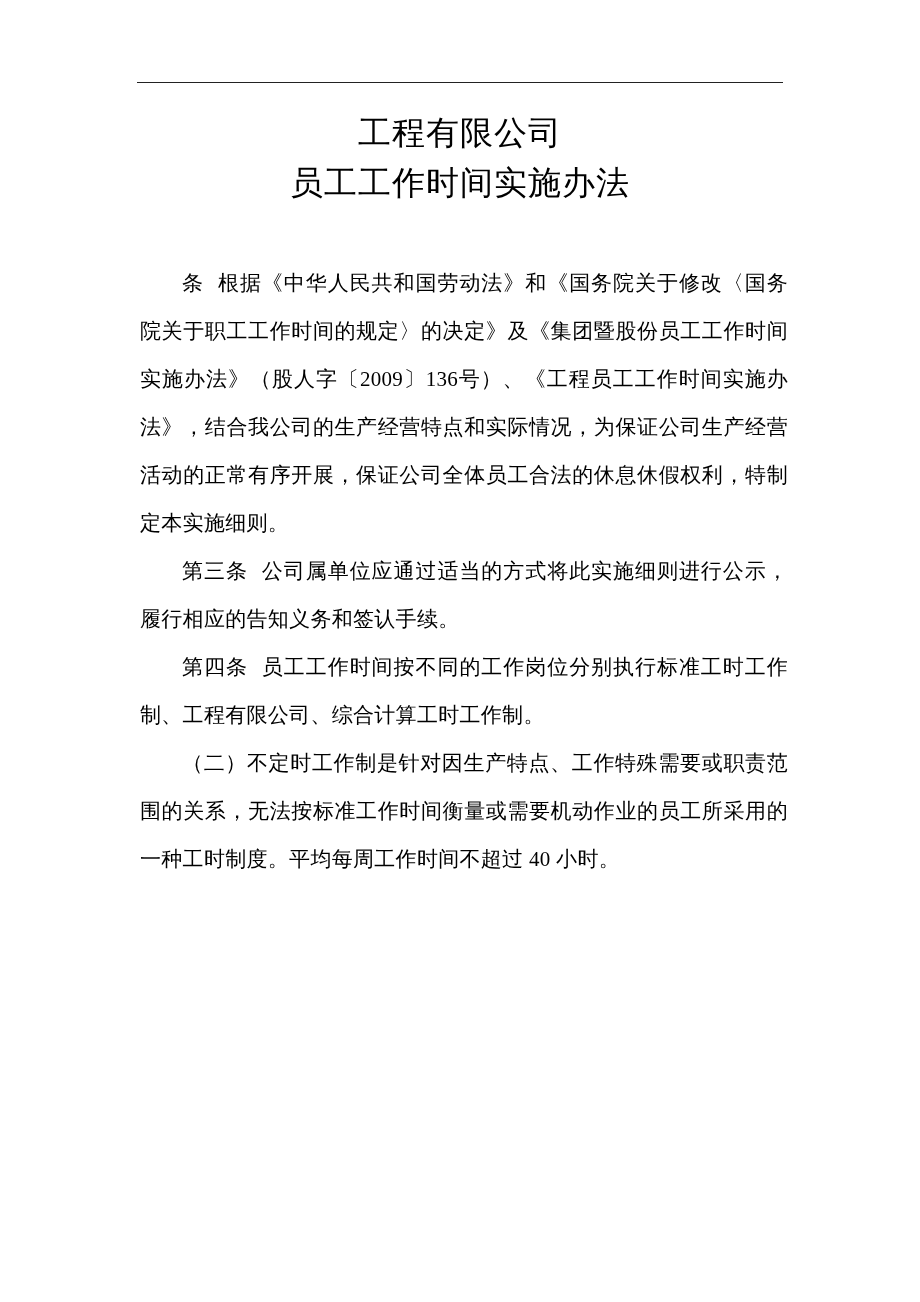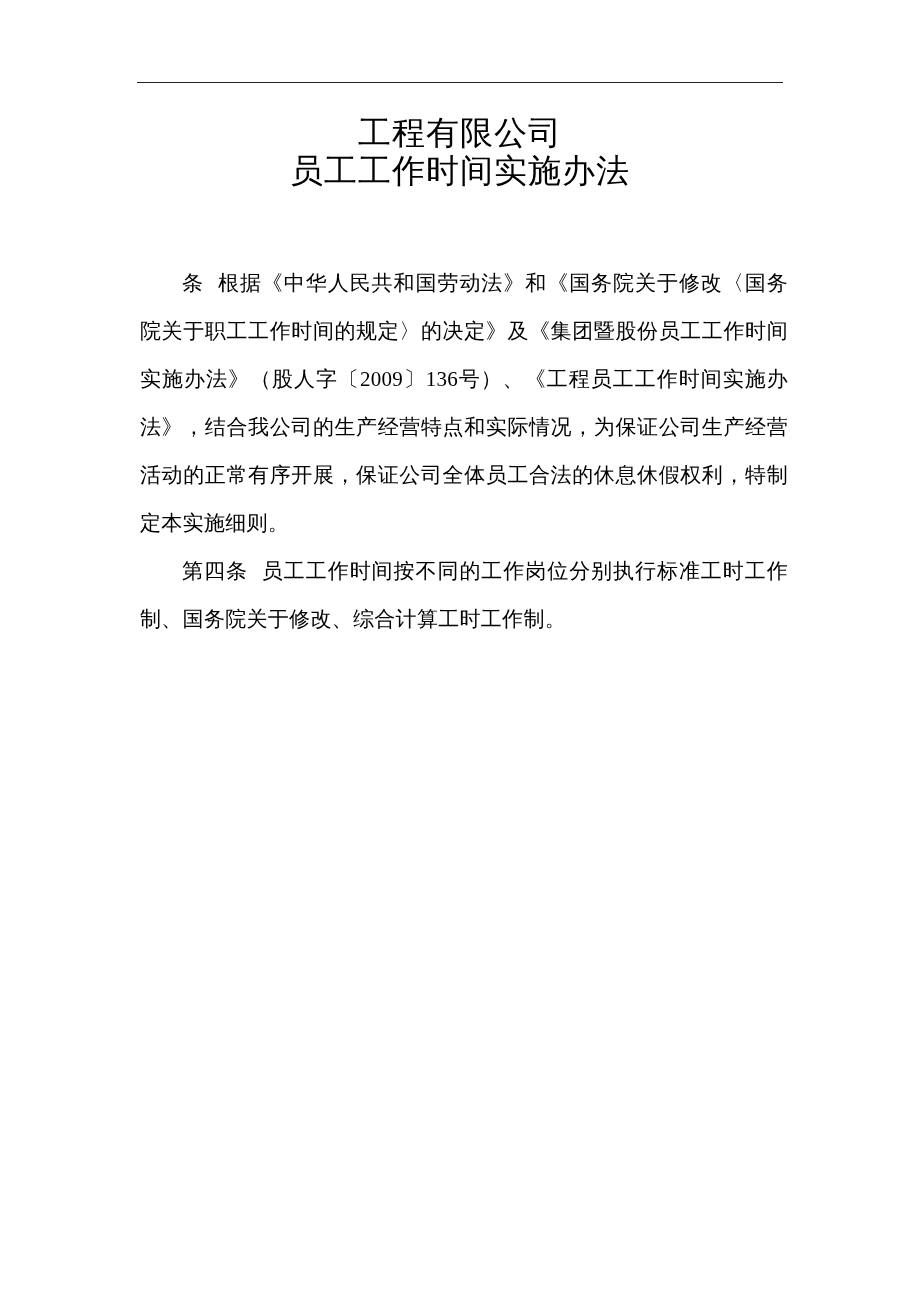--- a/index.html
+++ b/index.html
@@ -4,32 +4,34 @@
   <style>
     html, body { margin: 0; padding: 0; background: #ffffff; }
     body { width: 920px; height: 1302px; position: relative; overflow: hidden;
            font-family: "Liberation Serif", "DejaVu Serif", serif; color: #000; }
     .page { position: absolute; left: 0; top: 0; width: 776px; height: 1302px; background:#fff; }
     .rule { position: absolute; left: 137px; top: 82px; width: 646px; height: 0;
             border-top: 1.5px solid #222; }
     .title { position: absolute; left: 0; width: 920px; text-align: center;
              font-size: 33px; line-height: 50px; letter-spacing: 1px; }
     .t1 { top: 108px; }
-    .t2 { top: 146px; }
+    .t2 { top: 158px; }
     .body { position: absolute; left: 140px; top: 259px; width: 648px; }
     .para { margin: 0; font-size: 21px; line-height: 48px; text-indent: 42px;
             text-align: justify; text-justify: inter-character; letter-spacing: 0.3px; }
     .para .lbl { margin-right: 14px; }
   </style>
 </head>
 <body>
 
 <div class="page">
   <div class="rule"></div>
 
   <div class="title t1">工程有限公司</div>
   <div class="title t2">员工工作时间实施办法</div>
 
   <div class="body">
     <p class="para"><span class="lbl">条</span><span>根据《中华人民共和国劳动法》和《国务院关于修改〈国务院关于职工工作时间的规定〉的决定》及《集团暨股份员工工作时间实施办法》（股人字〔2009〕136号）、《工程员工工作时间实施办法》，结合我公司的生产经营特点和实际情况，为保证公司生产经营活动的正常有序开展，保证公司全体员工合法的休息休假权利，特制定本实施细则。</span></p>
-    <p class="para"><span class="lbl">第四条</span><span>员工工作时间按不同的工作岗位分别执行标准工时工作制、国务院关于修改、综合计算工时工作制。</span></p>
+    <p class="para"><span class="lbl">第三条</span><span>公司属单位应通过适当的方式将此实施细则进行公示，履行相应的告知义务和签认手续。</span></p>
+    <p class="para"><span class="lbl">第四条</span><span>员工工作时间按不同的工作岗位分别执行标准工时工作制、工程有限公司、综合计算工时工作制。</span></p>
+    <p class="para"><span>（二）不定时工作制是针对因生产特点、工作特殊需要或职责范围的关系，无法按标准工作时间衡量或需要机动作业的员工所采用的一种工时制度。平均每周工作时间不超过 40 小时。</span></p>
   </div>
 </div>
 
 </body></html>

